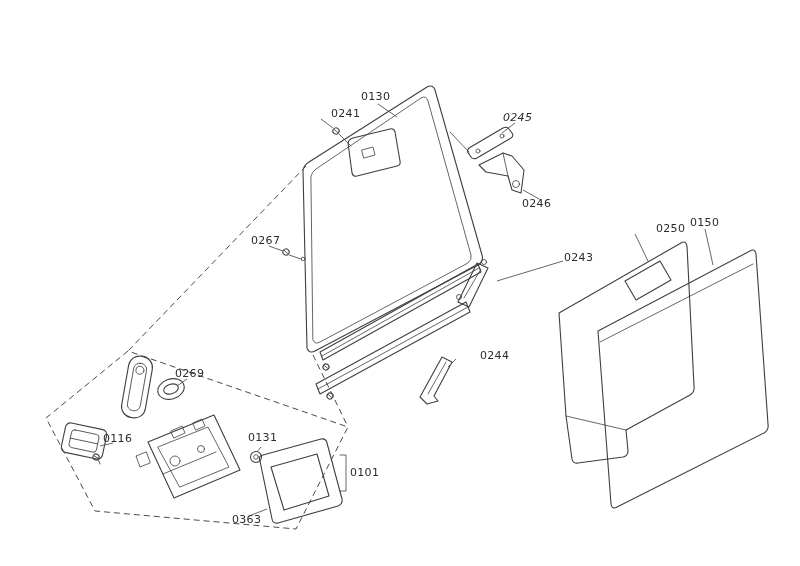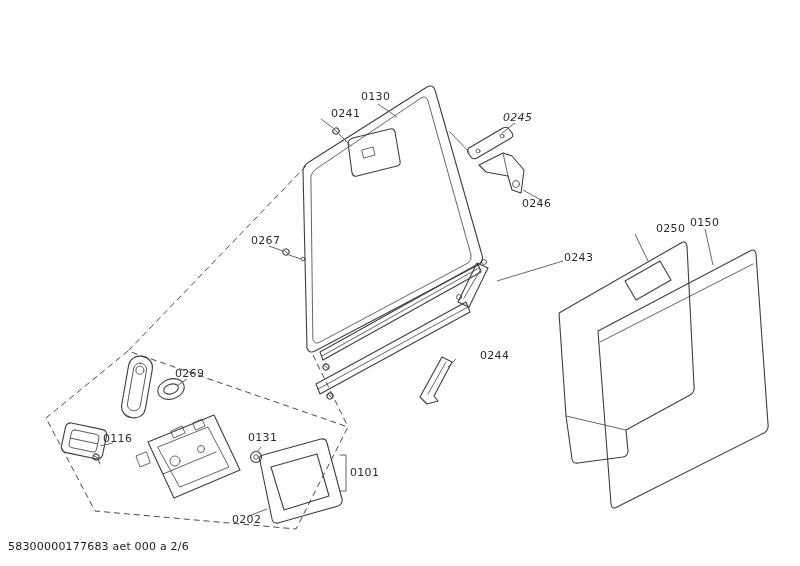--- a/index.html
+++ b/index.html
@@ -172,17 +172,16 @@
   <div class="part-label" style="left:503px;top:111px;font-style:italic;">0245</div>
   <div class="part-label" style="left:507px;top:197px;margin-left:15px;">0246</div>
   <div class="part-label" style="left:251px;top:234px;">0267</div>
   <div class="part-label" style="left:564px;top:251px;">0243</div>
   <div class="part-label" style="left:440px;top:349px;margin-left:40px;">0244</div>
   <div class="part-label" style="left:656px;top:222px;">0250</div>
   <div class="part-label" style="left:690px;top:216px;">0150</div>
   <div class="part-label" style="left:175px;top:367px;">0269</div>
   <div class="part-label" style="left:103px;top:432px;">0116</div>
   <div class="part-label" style="left:248px;top:431px;">0131</div>
-  <div class="part-label" style="left:232px;top:513px;">0202</div>
+  <div class="part-label" style="left:232px;top:513px;">0363</div>
   <div class="part-label" style="left:350px;top:466px;">0101</div>
 
-  <div class="footer-code">58300000177683 aet 000 a 2/6</div>
 </div>
 
 </body></html>

